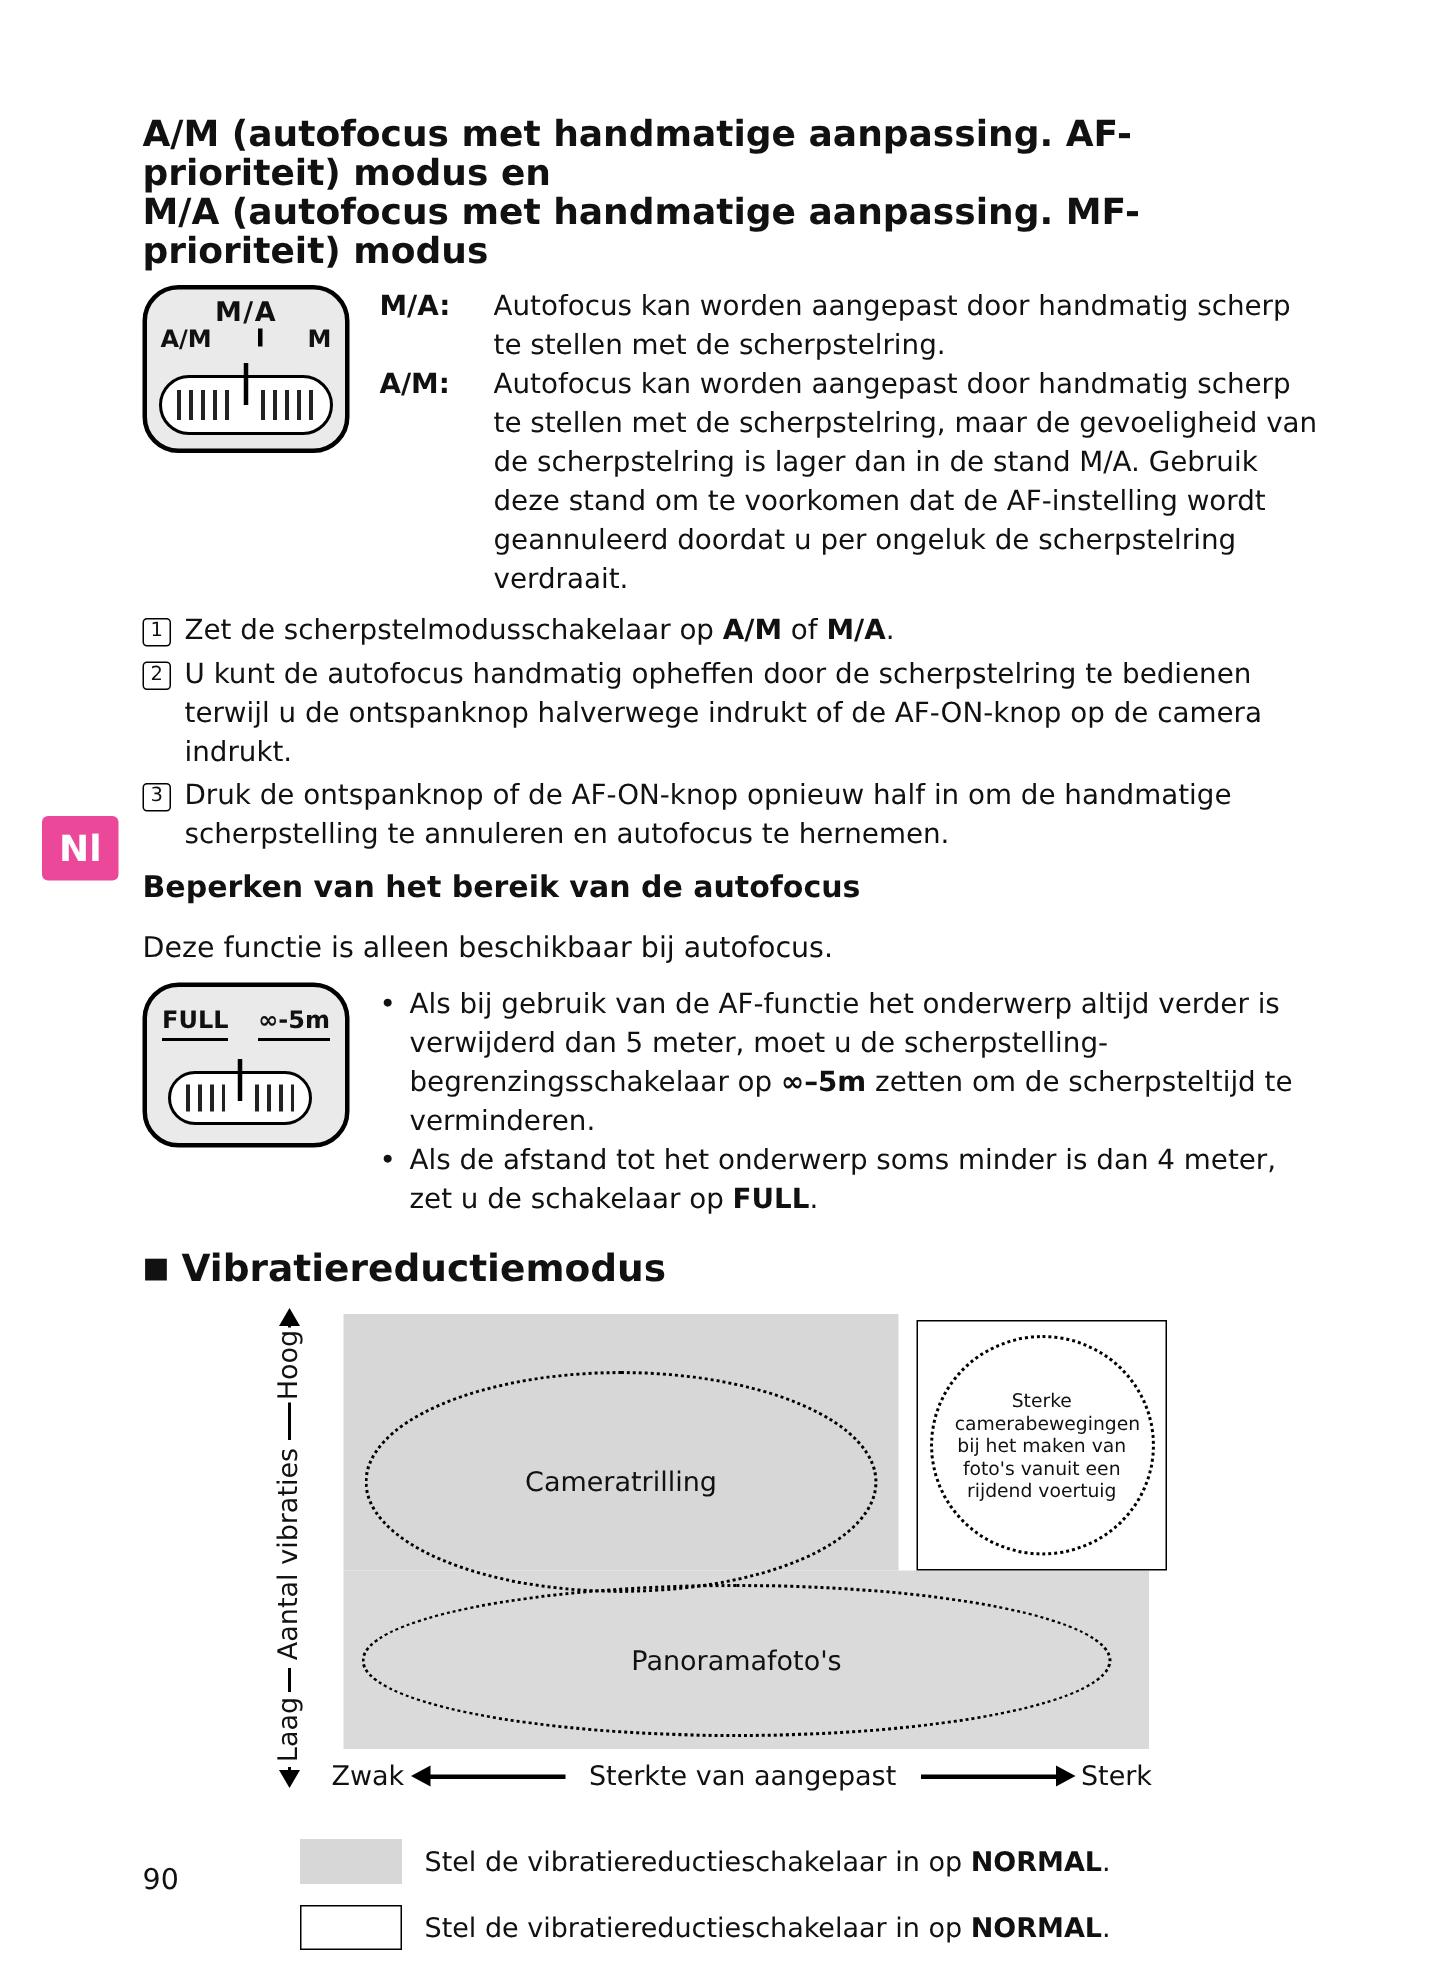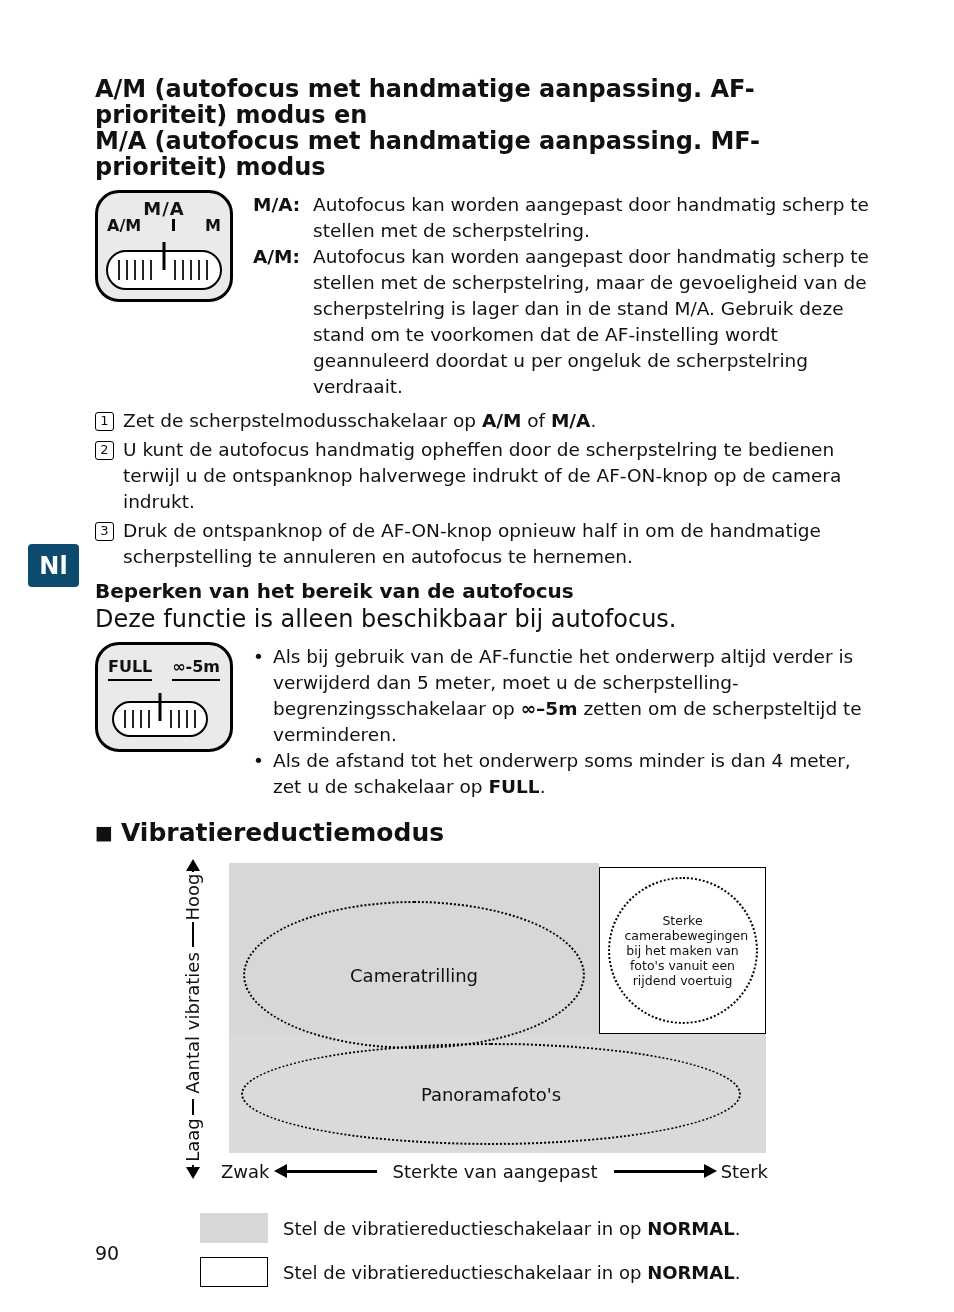--- a/index.html
+++ b/index.html
@@ -6,21 +6,21 @@
   html,body { background:#fff; }
   .page {
     position:relative; width:954px; height:1312px; background:#ffffff;
     font-family:"DejaVu Sans","Liberation Sans",sans-serif; color:#111; overflow:hidden;
   }
   b { font-weight:bold; }
 
   
   .lang-tab {
     position:absolute; left:28px; top:544px; width:51px; height:43px;
-    background:#0c4a6e; color:#fff; display:flex; align-items:center; justify-content:center;
+    background:#ec4899; color:#fff; display:flex; align-items:center; justify-content:center;
     font-size:24px; font-weight:bold; border-radius:4px;
   }
 
   .content { position:absolute; left:95px; top:76px; width:784px; }
 
   .afm-heading { font-size:24px; font-weight:bold; line-height:26px; }
 
   .row { display:flex; margin-top:10px; }
 
   
@@ -43,34 +43,34 @@
   .sw-marker { position:absolute; left:50%; top:-10px; width:3px; height:28px; background:#000; transform:translateX(-50%); }
 
   .sw2 { height:110px; }
   .sw2-labels { display:flex; justify-content:space-between; padding:0 10px; margin-top:12px; font-weight:bold; font-size:16px; }
   .sw2-label { border-bottom:2.5px solid #000; padding-bottom:3px; }
   .pill2 { width:96px; left:14px; transform:none; height:36px; bottom:12px; }
   .pill2 .ridge { width:26px; top:7px; bottom:7px; }
 
   
   .defs { flex:1; padding-top:2px; font-size:18.5px; line-height:26px; }
-  .def { display:grid; grid-template-columns:60px 1fr; }
+  .def { display:grid; grid-template-columns:60px 1fr;gap:16px; }
   .def-label { font-weight:bold; }
 
   
   .steps { margin-top:8px; font-size:18.5px; line-height:26px; }
   .step { display:flex; margin-top:3px; }
   .step-num {
     flex-shrink:0; width:19px; height:19px; border:1.5px solid #000; border-radius:3px;
     font-size:13px; line-height:16px; text-align:center; margin:4px 9px 0 0;
   }
   .step-text { flex:1; }
 
   .sub-heading { font-size:20px; font-weight:bold; line-height:27px; margin-top:8px; }
-  .intro { font-size:24px; line-height:26px; margin-top:1px; }
+  .intro { font-size:19px; line-height:26px; margin-top:14px; }
 
   .limit-row { margin-top:10px; }
   .bullets { flex:1; list-style:none; font-size:18.5px; line-height:26px; padding-top:2px; }
   .bullet { display:flex; }
   .b-dot { width:20px; flex-shrink:0; }
   .b-text { flex:1; }
 
   .vr-heading { margin-top:18px; font-size:25px; font-weight:bold; display:flex; align-items:center; }
   .vr-square { font-size:19px; margin-right:8px; line-height:1; }
   .vr-sub { margin-top:4px; }
@@ -83,21 +83,21 @@
   .yarrow.down { top:308px; border-top:12px solid #000; }
   .ylabel { position:absolute; height:24px; line-height:24px; background:#fff; text-align:center; transform:rotate(-90deg); }
   .yl-top { width:50px; left:-15px; top:26px; }
   .yl-mid { width:152px; left:-66px; top:152px; }
   .yl-bot { width:50px; left:-15px; top:269px; }
 
   .region { position:absolute; }
   .region-top { left:46px; top:4px; width:370px; height:171px; background:#d7d7d7; }
   .region-bottom { left:46px; top:175px; width:537px; height:119px; background:#dadada; }
   .active-box {
-    position:absolute; left:416px; top:8px; width:167px; height:167px; background:#fff;
+    position:absolute; left:428px; top:8px; width:167px; height:167px; background:#fff;
     border:1.5px solid #000; display:flex; align-items:center; justify-content:center;
   }
   .active-circle {
     width:150px; height:147px; border:2.5px dotted #000; border-radius:50%;
     display:flex; align-items:center; justify-content:center; text-align:center;
   }
   .active-text { font-size:12.5px; line-height:15px; width:116px; }
   .ellipse {
     position:absolute; border:2.5px dotted #000; border-radius:50%;
     display:flex; align-items:center; justify-content:center; text-align:right;

